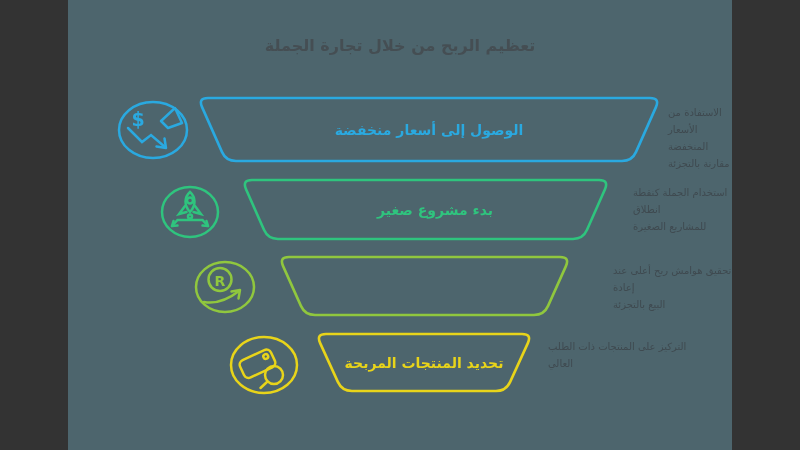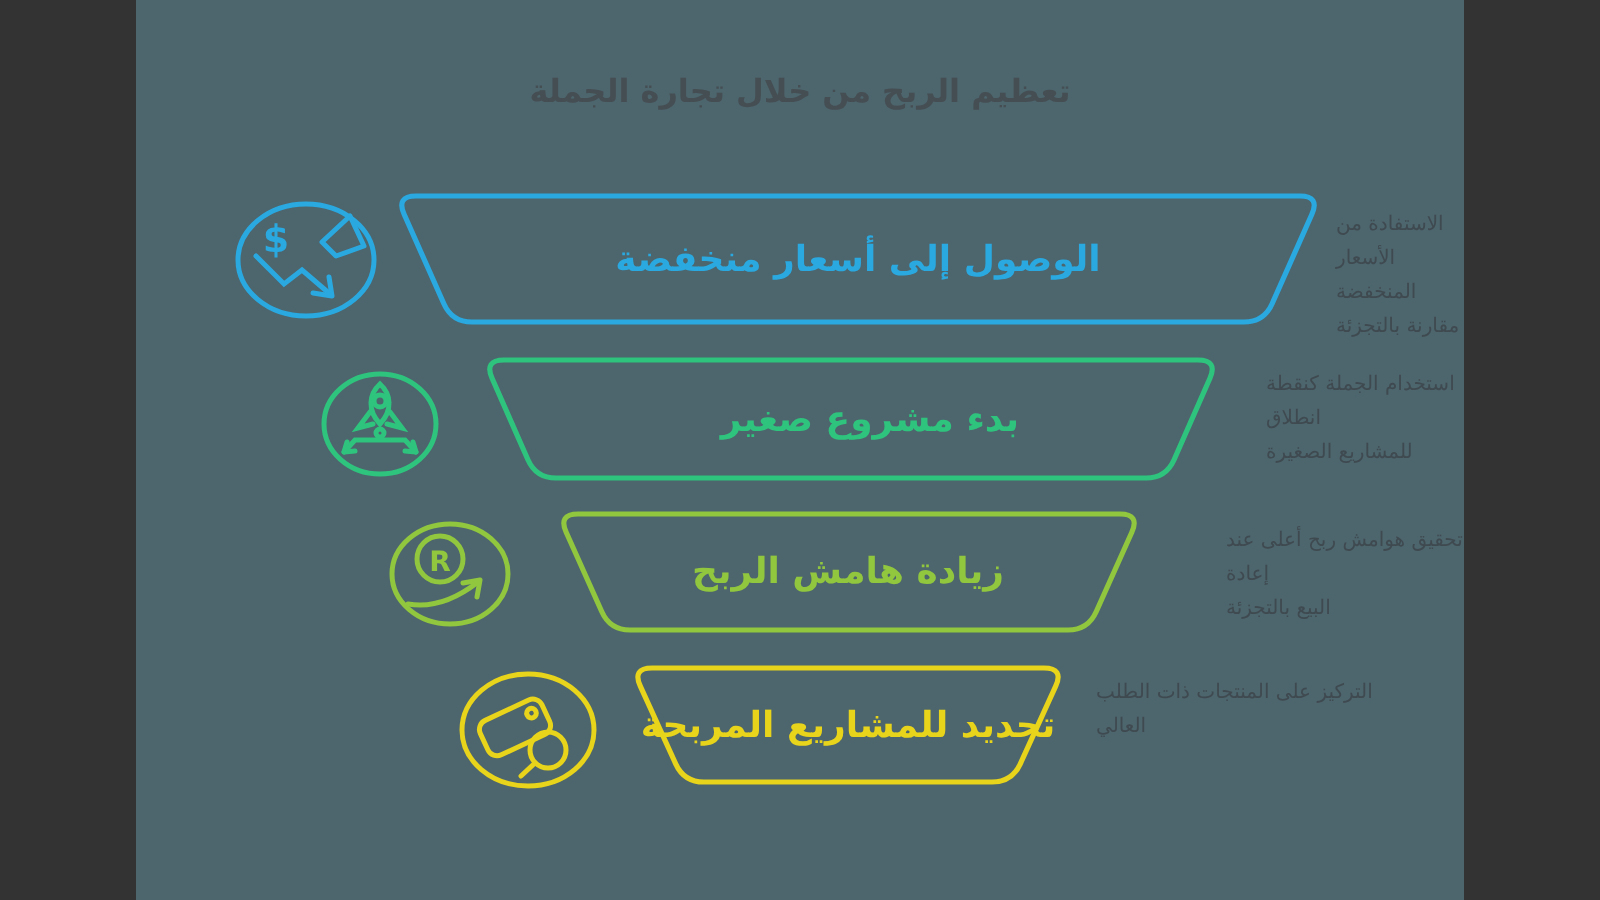--- a/index.html
+++ b/index.html
@@ -17,21 +17,21 @@
     position:absolute;left:0;right:0;top:36px;text-align:center;
     font-size:16px;font-weight:bold;color:var(--title-color);
     letter-spacing:.5px;
   }
   .funnel-layer{position:absolute;left:0;top:0;}
   .funnel-layer path{fill:none;stroke-width:2.6;}
   .seg-0{stroke:var(--step0);} .seg-1{stroke:var(--step1);}
   .seg-2{stroke:var(--step2);} .seg-3{stroke:var(--step3);}
   .f-label{
     position:absolute;transform:translate(-50%,-50%);
-    white-space:nowrap;font-weight:bold;font-size:18px;direction:rtl;
+    white-space:nowrap;font-weight:bold;font-size:14px;direction:rtl;
   }
   .c-0{color:var(--step0);} .c-1{color:var(--step1);}
   .c-2{color:var(--step2);} .c-3{color:var(--step3);}
   .f-desc{
     position:absolute;direction:rtl;text-align:left;
     white-space:pre-line;font-size:10px;line-height:1.7;
     color:var(--desc);
   }
   .icon{position:absolute;}
   .icon *{stroke:currentColor;fill:none;stroke-width:2.5;stroke-linecap:round;}
@@ -46,22 +46,21 @@
 
   <svg class="funnel-layer" width="800" height="450" viewBox="0 0 800 450">
     <path class="seg-0" d="M 140,98 H 582 Q 592,98 587.9386153394655,107.13811548620257 L 568.0613846605345,151.86188451379743 Q 564,161 554,161 H 168 Q 158,161 153.9386153394655,151.86188451379743 L 134.0613846605345,107.13811548620257 Q 130,98 140,98 Z"></path>
     <path class="seg-1" d="M 184,180 H 531 Q 541,180 536.9674168071668,189.15086186065986 L 519.0325831928332,229.84913813934014 Q 515,239 505,239 H 210 Q 200,239 195.96741680716684,229.84913813934014 L 178.03258319283316,189.15086186065986 Q 174,180 184,180 Z"></path>
     <path class="seg-2" d="M 221,257 H 492 Q 502,257 497.90944095907093,266.1250932451495 L 480.09055904092907,305.8749067548505 Q 476,315 466,315 H 247 Q 237,315 232.9094409590709,305.8749067548505 L 215.0905590409291,266.1250932451495 Q 211,257 221,257 Z"></path>
     <path class="seg-3" d="M 258,334 H 454 Q 464,334 459.8499482007684,343.0981904829309 L 442.1500517992316,381.9018095170691 Q 438,391 428,391 H 284 Q 274,391 269.8499482007684,381.9018095170691 L 252.15005179923165,343.0981904829309 Q 248,334 258,334 Z"></path>
   </svg>
 
   <div class="f-label c-0" style="left:361px;top:130px">الوصول إلى أسعار منخفضة</div>
   <div class="f-label c-1" style="left:367px;top:210px">بدء مشروع صغير</div>
-  <div class="f-label c-2" style="left:356px;top:286px">زيادة هامش الربح</div>
-  <div class="f-label c-3" style="left:356px;top:363px">تحديد للمشاريع المربحة</div>
+  <div class="f-label c-3" style="left:356px;top:363px">تحديد المنتجات المربحة</div>
 
   <div class="f-desc" style="left:600px;top:104px">الاستفادة من الأسعار المنخفضة
 مقارنة بالتجزئة</div>
   <div class="f-desc" style="left:565px;top:184px">استخدام الجملة كنقطة انطلاق
 للمشاريع الصغيرة</div>
   <div class="f-desc" style="left:545px;top:262px">تحقيق هوامش ربح أعلى عند إعادة
 البيع بالتجزئة</div>
   <div class="f-desc" style="left:480px;top:338px">التركيز على المنتجات ذات الطلب
 العالي</div>
 

